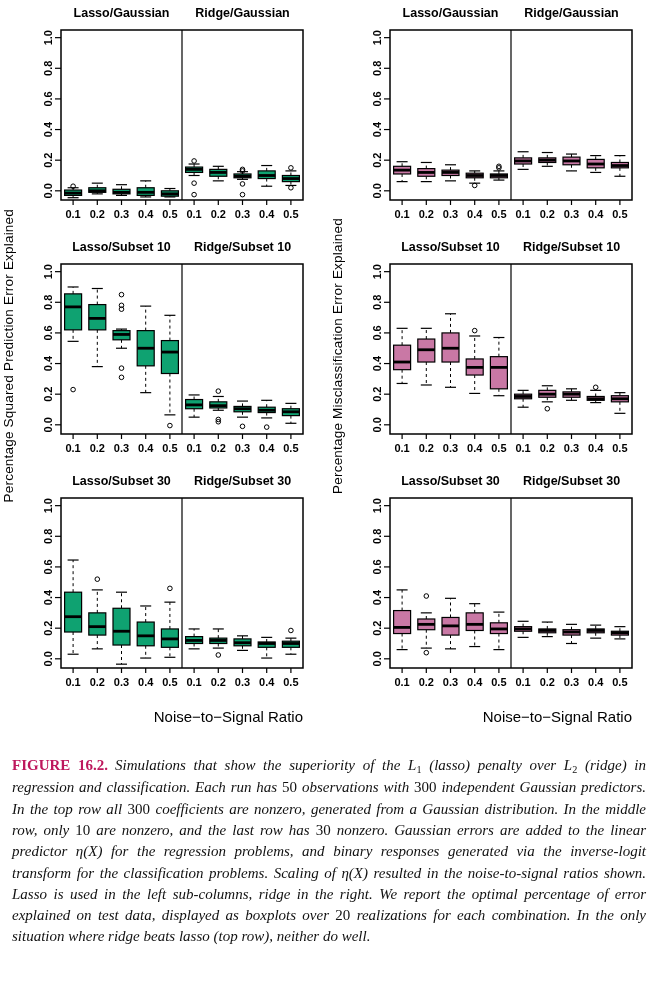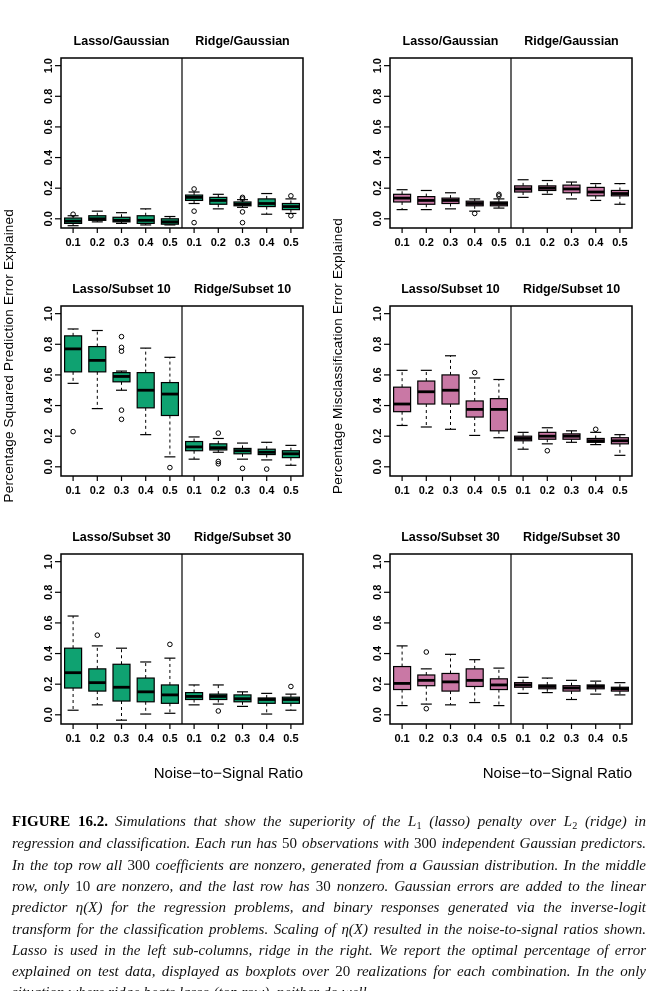--- a/index.html
+++ b/index.html
@@ -4,28 +4,28 @@
 <style>
   html,body{margin:0;padding:0;background:#ffffff;}
   .page{width:658px;height:991px;background:#fff;overflow:hidden;
         font-family:"Liberation Sans",sans-serif;color:#000;}
   .charts{display:flex;padding-top:6px;}
   .chart{position:relative;width:329px;padding-left:17px;box-sizing:border-box;}
   .ylabel{position:absolute;left:0;top:0;height:700px;width:17px;
           display:flex;align-items:center;justify-content:center;}
   .ylabel span{writing-mode:vertical-rl;transform:rotate(180deg);
           font-size:13.5px;white-space:nowrap;letter-spacing:.2px;}
-  .panel{margin-bottom:14px;margin-top:28px;}
+  .panel{margin-bottom:14px;}
   .titles{margin-left:44px;width:242px;display:flex;}
   .ptitle{flex:1;text-align:center;font-weight:bold;font-size:12.5px;padding-bottom:4px;}
   svg.plot{display:block;}
   .xlabel{margin-left:44px;width:242px;text-align:right;font-size:15px;margin-top:0px;}
   .caption{margin:30px 12px 0 12px;font-family:"Liberation Serif",serif;
            font-style:italic;font-size:15px;line-height:1.42;text-align:justify;color:#111;}
-  .cap-label{font-style:normal;font-weight:bold;color:#000000;margin-right:7px;}
+  .cap-label{font-style:normal;font-weight:bold;color:#be185d;margin-right:7px;}
   .run-num{font-style:normal;}
   .run-sub{font-style:normal;font-size:0.68em;vertical-align:-0.28em;}
 </style>
 </head>
 <body>
 
 <div class="page">
   <div class="charts">
 
     <div class="chart">

